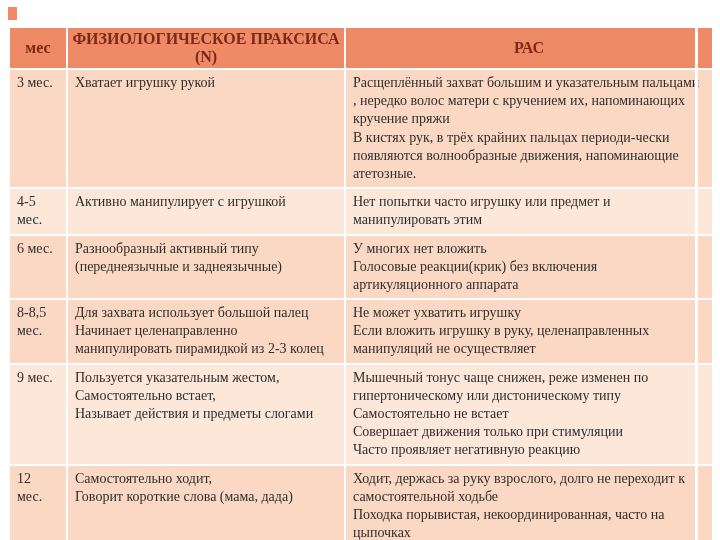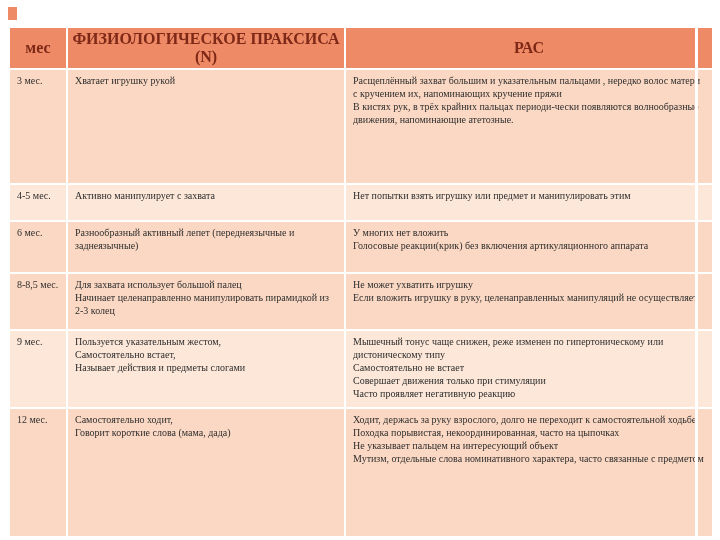--- a/index.html
+++ b/index.html
@@ -42,21 +42,21 @@
     font-weight: bold;
     text-align: center;
     vertical-align: middle;
     padding: 2px 4px;
     border: 2px solid #ffffff;
   }
   table.praxis td {
     border: 2px solid #ffffff;
     vertical-align: top;
     padding: 4px 7px;
-    font-size: 10px;
+    font-size: 14px;
     line-height: 1.3;
     color: #2e2e2e;
     white-space: pre-line;
   }
   tr.odd td { background: #FBD8C3; }
   tr.even td { background: #FCE7D8; }
   td.age { padding-left: 5px; }
   .r0 { height: 110px; }
   .r1 { height: 36px; }
   .r2 { height: 50px; }
@@ -92,26 +92,26 @@
     </thead>
     <tbody>
       <tr class="odd r0">
         <td class="age">3 мес.</td>
         <td>Хватает игрушку рукой</td>
         <td>Расщеплённый захват большим и указательным  пальцами , нередко волос  матери  с кручением их, напоминающих кручение пряжи
 В кистях рук, в трёх крайних пальцах периоди-чески появляются волнообразные движения, напоминающие атетозные.</td>
       </tr>
       <tr class="even r1">
         <td class="age">4-5 мес.</td>
-        <td>Активно манипулирует с захвата</td>
-        <td>Нет попытки взять игрушку  или предмет и манипулировать этим</td>
+        <td>Активно манипулирует с игрушкой</td>
+        <td>Нет попытки часто игрушку  или предмет и манипулировать этим</td>
       </tr>
       <tr class="odd r2">
         <td class="age">6 мес.</td>
-        <td>Разнообразный активный лепет (переднеязычные и заднеязычные)</td>
+        <td>Разнообразный активный типу (переднеязычные и заднеязычные)</td>
         <td>У  многих нет вложить
 Голосовые реакции(крик) без включения артикуляционного аппарата</td>
       </tr>
       <tr class="odd r4">
         <td class="age">8-8,5 мес.</td>
         <td>Для захвата использует большой палец
 Начинает целенаправленно манипулировать пирамидкой из 2-3 колец</td>
         <td>Не может ухватить игрушку
 Если вложить игрушку в руку, целенаправленных манипуляций не осуществляет</td>
       </tr>

